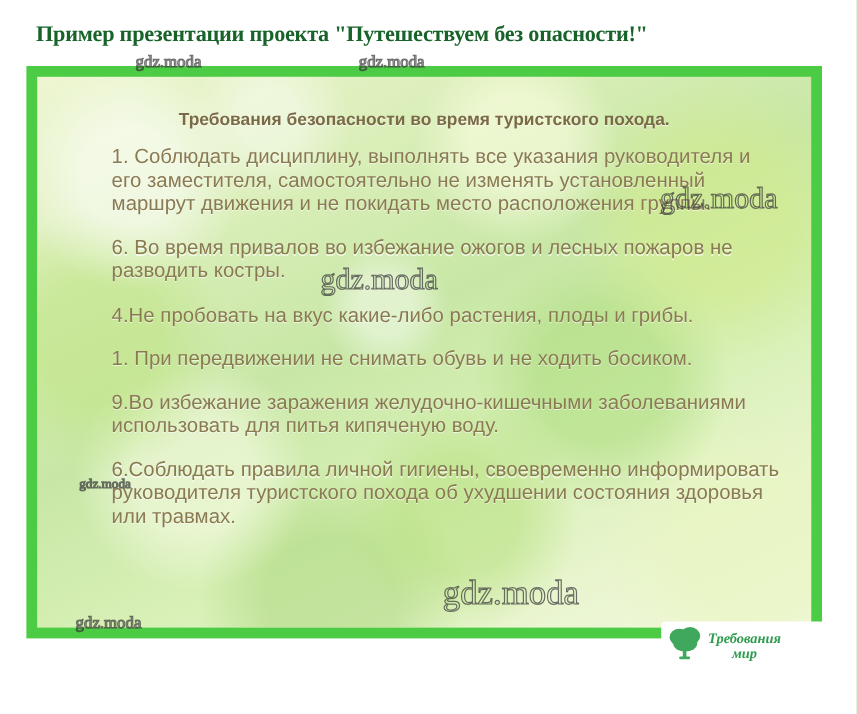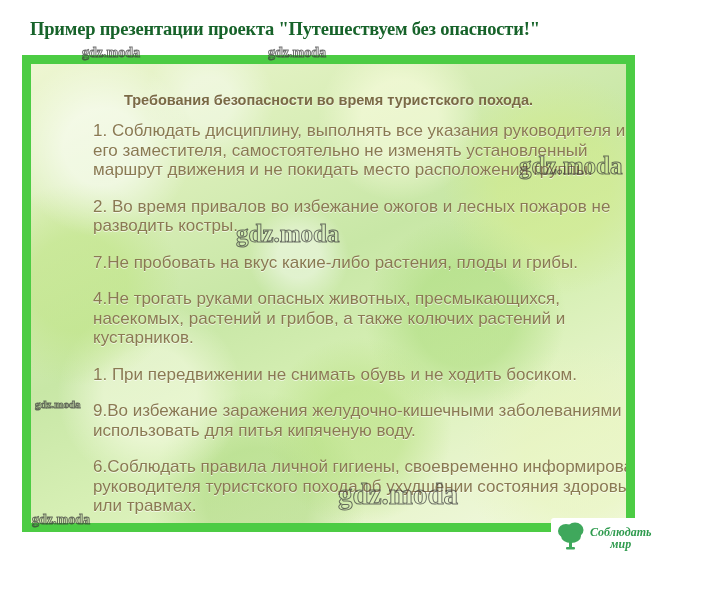--- a/index.html
+++ b/index.html
@@ -21,21 +21,21 @@
     font-size:18.5px;
     letter-spacing:-0.2px;
     color:#17632a;
     white-space:nowrap;
   }
 
   
   #slide{
     position:absolute;
     left:22px; top:55px;
-    width:613px; height:477px;
+    width:663px; height:477px;
     background:#4ccc44;
     box-sizing:border-box;
     padding:9px;
   }
   #slide-inner{
     position:relative;
     width:100%; height:100%;
     box-sizing:border-box;
     overflow:hidden;
     background:
@@ -76,25 +76,26 @@
     line-height:19.5px;
     color:#8a7a52;
     text-shadow:0 1px 0 rgba(255,255,255,.65);
   }
   #slide-body p{margin:0 0 17px 0;}
 
   
   .wm{
     position:absolute;
     font-family:"Liberation Serif", serif;
-    font-weight:bold;
+    font-weight:normal;
     color:#2f2f2f;
     opacity:.82;
     white-space:nowrap;
     pointer-events:none;
+    margin-left:31px;
   }
   .wm-outline{
     color:transparent;
     -webkit-text-stroke:1px #3a3a3a;
     opacity:.72;
   }
   #wm-top-1{ left:82px;  top:45px;  font-size:14px; }
   #wm-top-2{ left:268px; top:45px;  font-size:14px; }
   #wm-right-big{ left:519px; top:152px; font-size:25px; }
   #wm-mid-big{   left:236px; top:220px; font-size:25px; }
@@ -132,23 +133,22 @@
 
 <div id="page-title">Пример презентации проекта "Путешествуем без опасности!"</div>
 
 <div id="slide">
   <div id="slide-inner">
 
     <div id="slide-heading">Требования безопасности во время туристского похода.</div>
 
     <div id="slide-body">
       <p>1. Соблюдать дисциплину, выполнять все указания руководителя и его заместителя, самостоятельно не изменять установленный маршрут движения и не покидать место расположения группы.</p>
-      <p>2. Во время привалов во избежание ожогов и лесных пожаров не разводить костры.</p>
-      <p>7.Не пробовать на вкус какие-либо растения, плоды и грибы.</p>
-      <p>4.Не трогать руками опасных животных, пресмыкающихся, насекомых, растений и грибов, а также колючих растений и кустарников.</p>
+      <p>6. Во время привалов во избежание ожогов и лесных пожаров не разводить костры.</p>
+      <p>4.Не пробовать на вкус какие-либо растения, плоды и грибы.</p>
       <p>1. При передвижении не снимать обувь и не ходить босиком.</p>
       <p>9.Во избежание заражения желудочно-кишечными заболеваниями использовать для питья кипяченую воду.</p>
       <p>6.Соблюдать правила личной гигиены, своевременно информировать руководителя туристского похода об ухудшении состояния здоровья или травмах.</p>
     </div>
 
   </div>
 </div>
 
 <div class="wm wm-outline" id="wm-top-1">gdz.moda</div>
 <div class="wm wm-outline" id="wm-top-2">gdz.moda</div>
@@ -162,16 +162,16 @@
   <span class="tree">
     <svg width="28" height="30" viewBox="0 0 28 30" aria-hidden="true">
       <ellipse cx="9" cy="10" rx="8" ry="7" fill="#3fa85c"></ellipse>
       <ellipse cx="18" cy="9" rx="8.5" ry="7.5" fill="#3fa85c"></ellipse>
       <ellipse cx="14" cy="15" rx="10" ry="7" fill="#3fa85c"></ellipse>
       <rect x="12" y="15" width="3" height="13" fill="#3fa85c"></rect>
       <rect x="9" y="26" width="9" height="2.4" rx="1" fill="#3fa85c"></rect>
     </svg>
   </span>
   <span id="brand-text">
-    <span>Соблюдать</span>
+    <span>Требования</span>
     <span class="l2">мир</span>
   </span>
 </div>
 
 </body></html>

